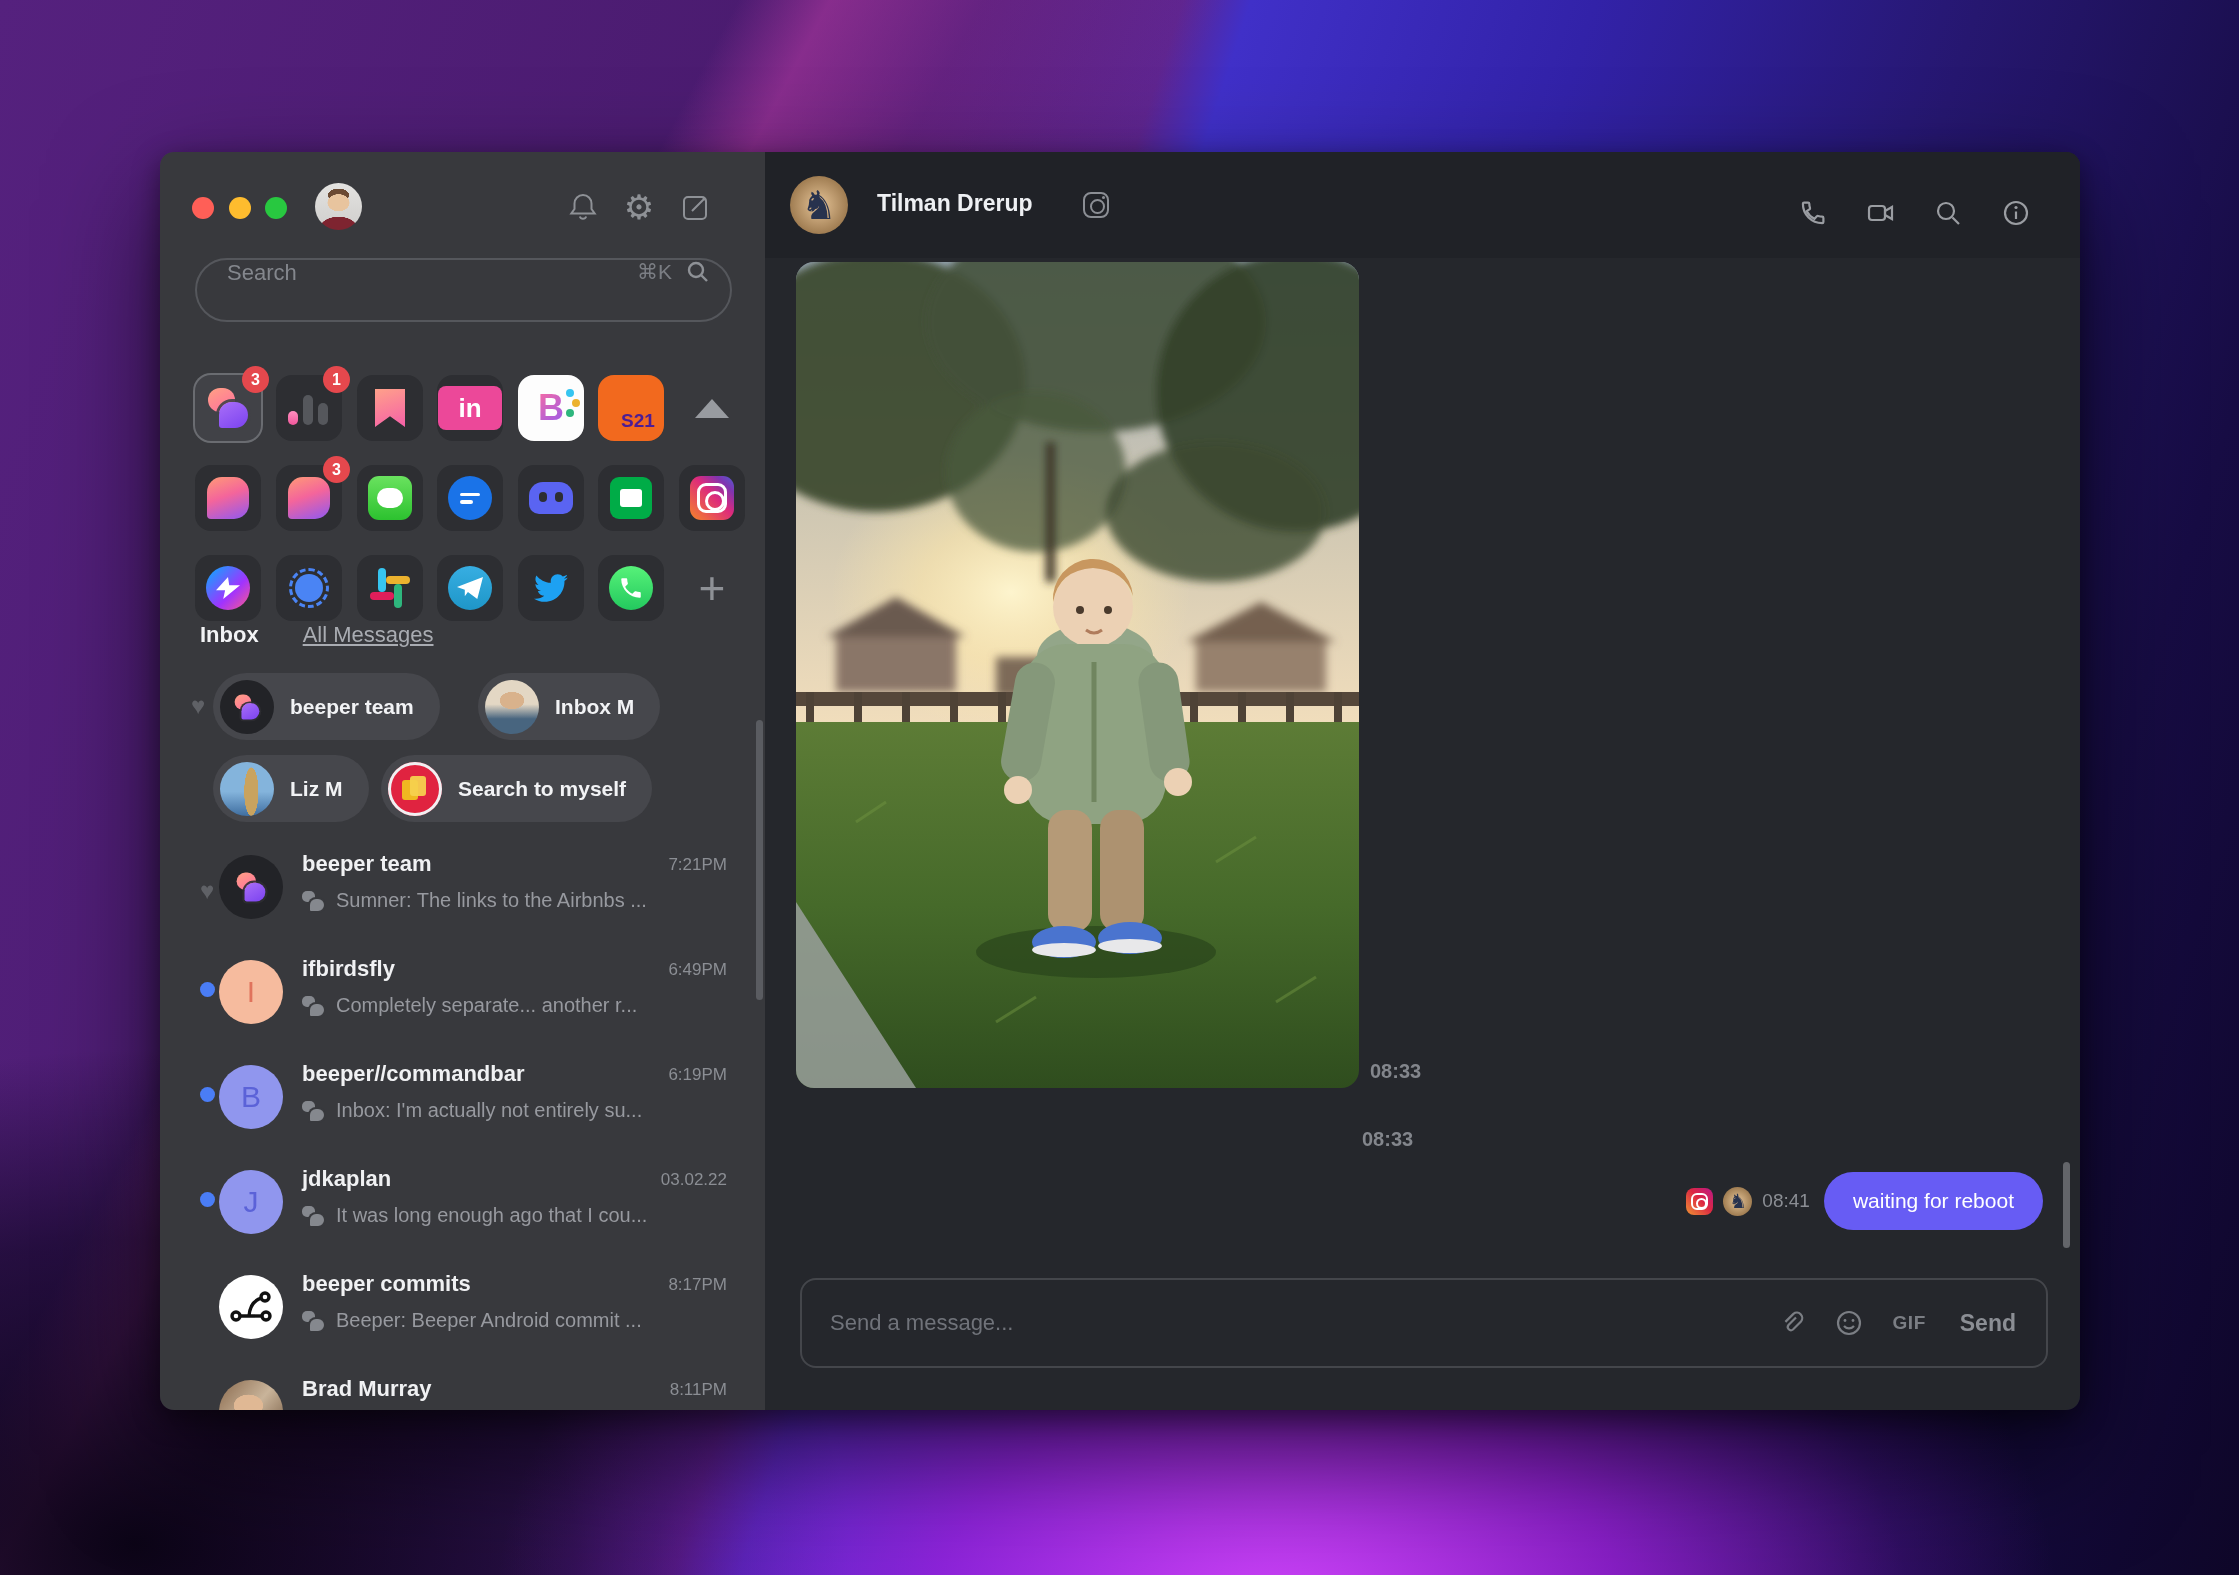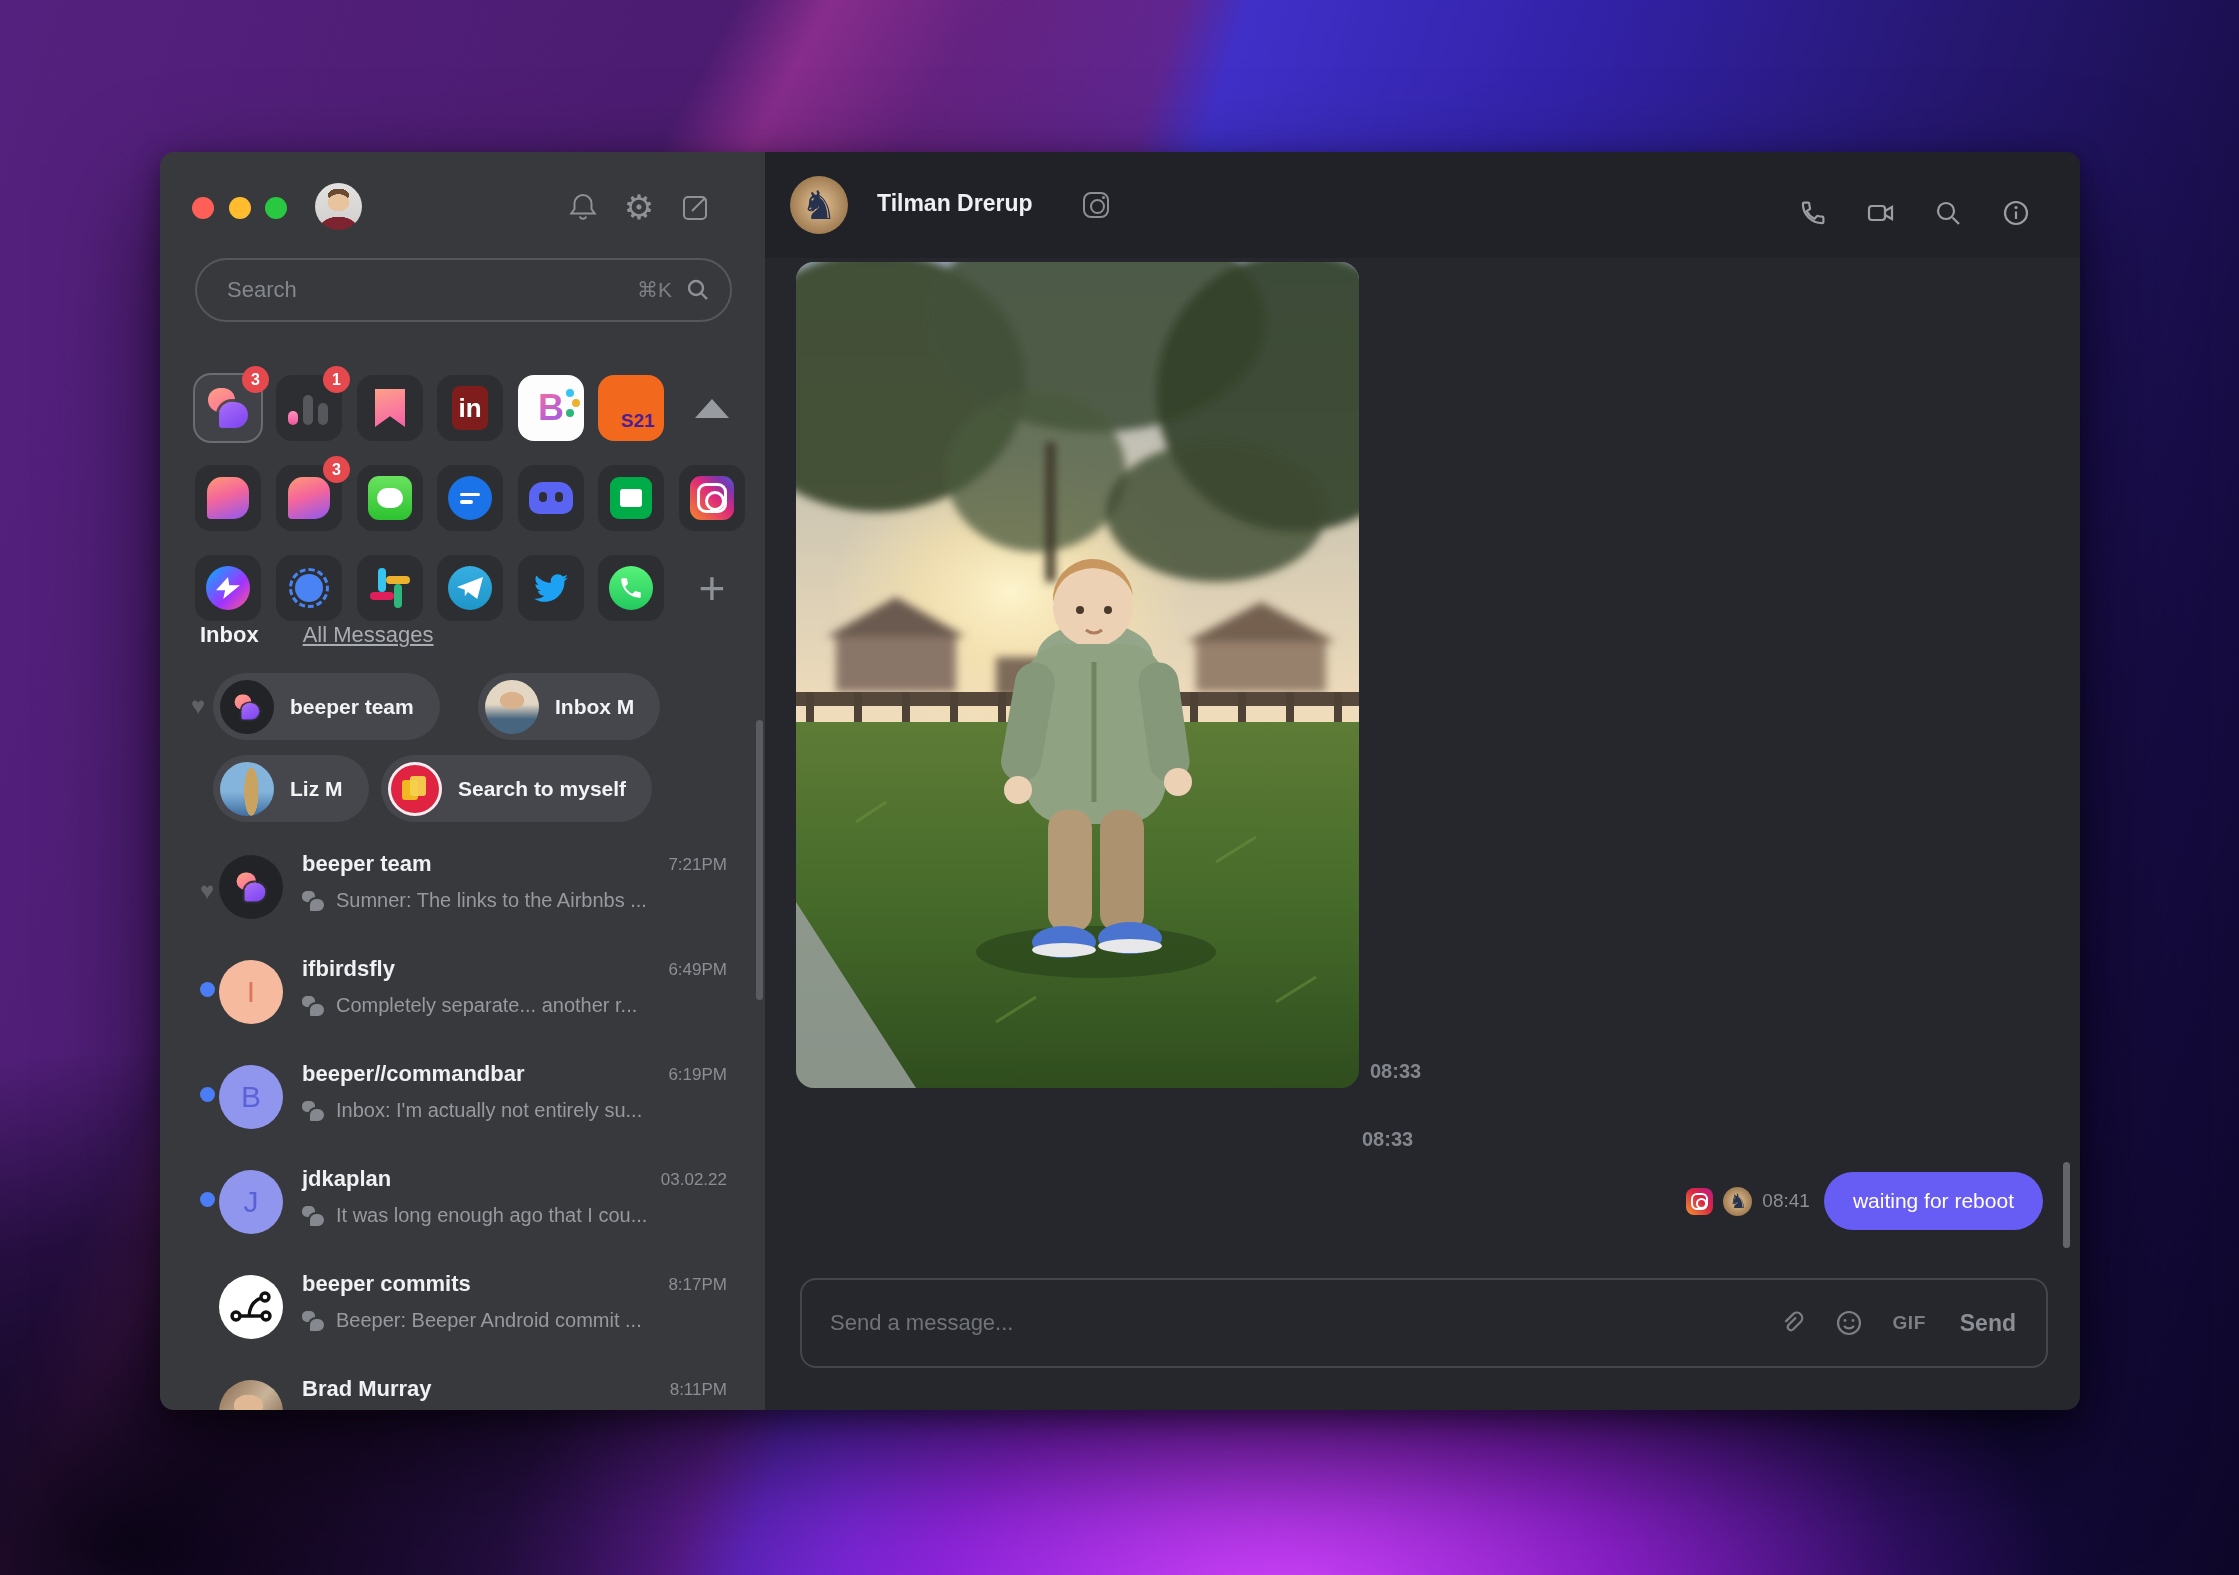--- a/index.html
+++ b/index.html
@@ -38,21 +38,21 @@
       linear-gradient(#e3e2e0,#cfcecc);
   }
   .topbtn{ position:absolute; top:38px; width:34px; height:34px; background:none; border:none; color:#8e9196; cursor:pointer; }
   .topbtn svg{ width:100%; height:100%; stroke:#8e9196; fill:none; stroke-width:2; }
   #btn-bell{ left:406px; }
   #btn-gear{ left:462px; font-size:34px; line-height:34px; text-align:center; color:#8e9196; }
   #btn-compose{ left:519px; }
   
   .search{
     position:absolute; left:35px; top:106px; width:537px; height:64px;
-    border:2px solid #55575c; border-radius:32px; display:flex; align-items:center;
+    border:2px solid #55575c; border-radius:32px; display:flex; 
     color:#85888e; font-size:22px; cursor:text;
   }
   .search .ph{ margin-left:30px; color:#84878d; }
   .search .kbd{ margin-left:auto; color:#7b7e84; font-size:21px; }
   .search .mag{ width:24px; height:24px; margin:0 20px 0 14px; }
   svg.magsvg circle{ fill:none; stroke:#8e9196; stroke-width:2.4; }
   svg.magsvg line{ stroke:#8e9196; stroke-width:2.4; }
   
   .tile{ position:absolute; width:66px; height:66px; border-radius:16px; background:#2d2e32; display:flex; align-items:center; justify-content:center; cursor:pointer; }
   .tile.naked{ background:none; }
@@ -75,21 +75,21 @@
   
   .bp1{ width:42px; height:42px; background:linear-gradient(160deg,#ff9a76 0%,#f4659b 45%,#8f58f2 100%); border-radius:15px 15px 15px 4px; }
   
   .stats{ position:relative; width:42px; height:34px; }
   .stats i{ position:absolute; bottom:0; width:10px; border-radius:5px; background:#55575c; }
   .stats .s1{ left:0; height:14px; background:linear-gradient(#ff8fc0,#f0569a); }
   .stats .s2{ left:15px; height:30px; }
   .stats .s3{ left:30px; height:22px; }
   .bookmark{ width:30px; height:38px; background:linear-gradient(160deg,#ffa18a,#f55fa8);
     clip-path:polygon(0 0,100% 0,100% 100%,50% 72%,0 100%); }
-  .linkedin{ width:36px; height:44px; border-radius:8px; background:#7f1d1d; color:#fff; font-weight:bold; font-size:26px; display:flex; align-items:center; justify-content:center; }
+  .linkedin{ width:64px; height:44px; border-radius:8px; background:#ec4899; color:#fff; font-weight:bold; font-size:26px; display:flex; align-items:center; justify-content:center; }
   .beeperb{ font-size:36px; font-weight:bold; background:linear-gradient(140deg,#ff6d9e,#8f58f2); -webkit-background-clip:text; background-clip:text; color:transparent; position:relative; }
   .beeperb i{ position:absolute; width:8px; height:8px; border-radius:4px; }
   .beeperb .d1{ background:#36c5f0; right:-10px; top:2px; }
   .beeperb .d2{ background:#ecb22e; right:-16px; top:12px; }
   .beeperb .d3{ background:#2eb67d; right:-10px; top:22px; }
   .s21label{ color:#4c1d95; font-weight:bold; font-size:19px; margin-top:26px; margin-left:14px; }
   .collapse-tri{ width:0; height:0; border-left:17px solid transparent; border-right:17px solid transparent; border-bottom:19px solid #989ba0; }
   .imsg{ width:44px; height:44px; border-radius:11px; background:linear-gradient(#6ae25f,#2cc22f); display:flex; align-items:center; justify-content:center; }
   .imsg i{ width:26px; height:20px; background:#fff; border-radius:10px; }
   .smsic{ width:44px; height:44px; border-radius:50%; background:#1a73e8; display:flex; flex-direction:column; gap:4px; align-items:center; justify-content:center; }

